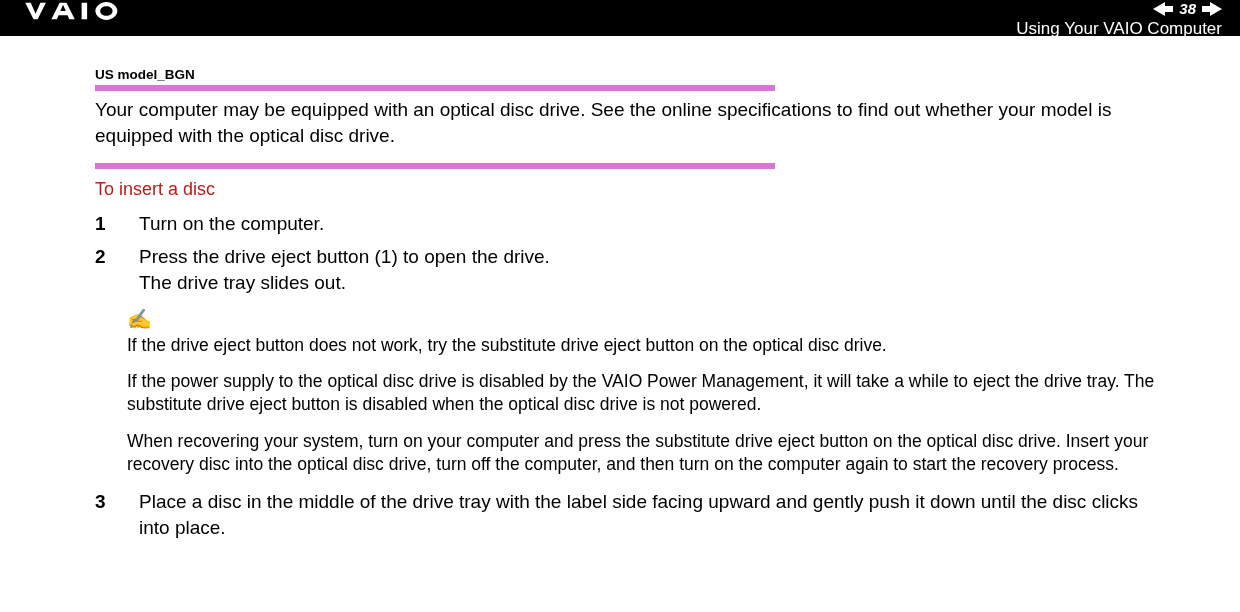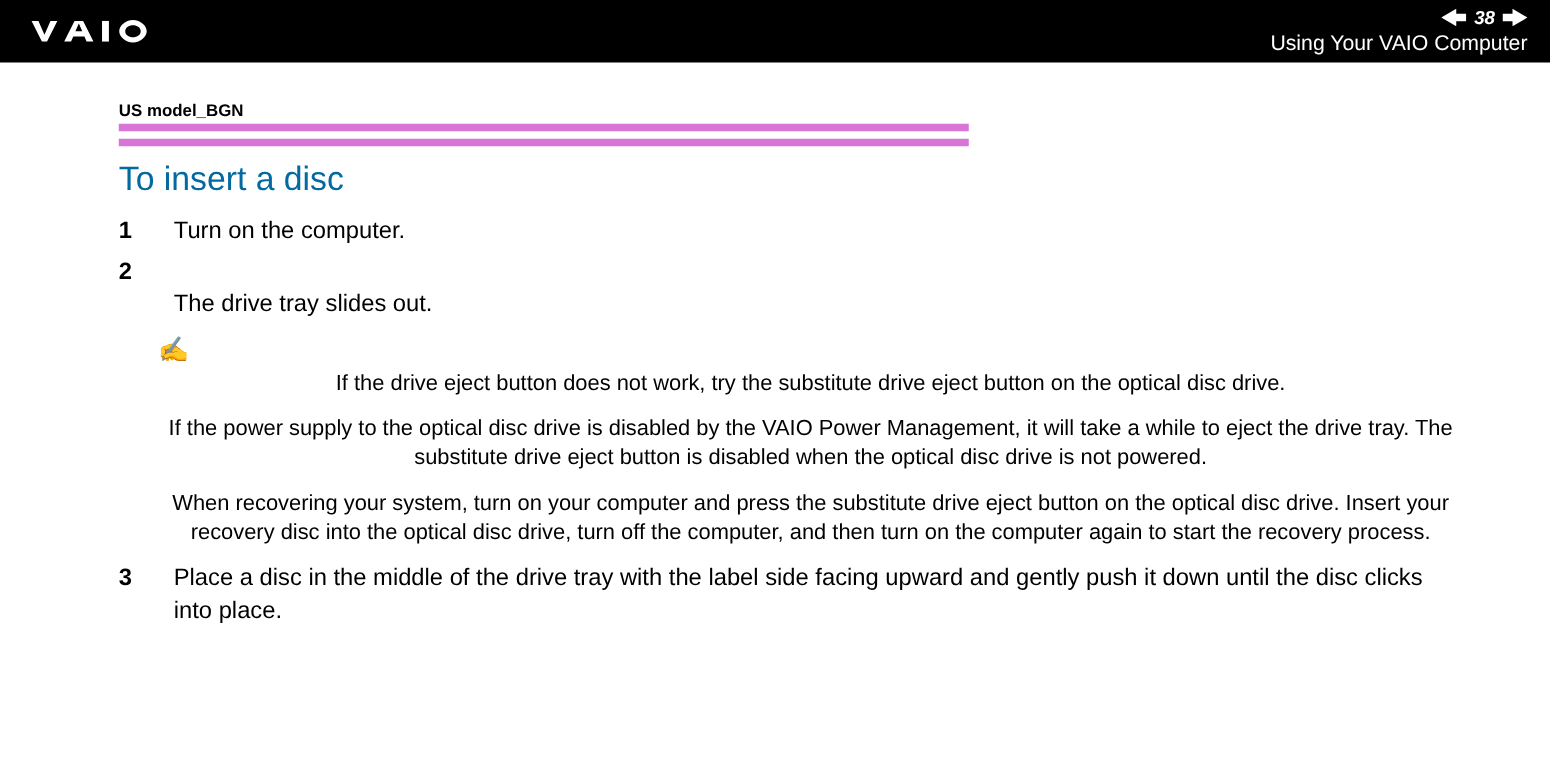--- a/index.html
+++ b/index.html
@@ -1,43 +1,42 @@
 <!DOCTYPE html>
 <html><head>
 <meta charset="utf-8">
 <style>
   * { box-sizing: border-box; margin: 0; padding: 0; }
   html, body { width: 1240px; font-family: Helvetica, Arial, sans-serif; background: #fff; color: #000; }
   .header {
     background: #000;
     color: #fff;
-    height: 50px;
+    height: 36px;
     display: flex;
-    align-items: center;
     justify-content: space-between;
     padding: 0 18px 0 24px;
   }
   .logo { height: 22px; }
   .header-right { display: flex; flex-direction: column; align-items: flex-end; }
   .nav-row { display: flex; align-items: center; gap: 2px; }
   .page-num { font-style: italic; font-weight: bold; font-size: 15px; margin: 0 4px; }
   .section-title { font-size: 17px; margin-top: 2px; }
   .content { padding: 30px 70px 20px 95px; font-size: 19px; line-height: 1.35; }
   .tag-label { font-size: 13.5px; font-weight: bold; font-family: Helvetica, Arial, sans-serif; }
   .magenta-bar { height: 6px; background: #d876d8; width: 680px; margin: 1px 0 6px 0; }
   .magenta-bar.above { margin: 6px 0 1px 0; }
   .intro-para { margin-bottom: 14px; }
-  .subheading { color: #0369a1; font-size: 27px; margin: 8px 0 10px 0; font-weight: normal; }
+  .subheading { color: #b91c1c; font-size: 18px; margin: 8px 0 10px 0; font-weight: normal; }
   ol.steps { list-style: none; padding: 0; margin: 0; }
   ol.steps > li { display: flex; margin-bottom: 8px; }
   ol.steps > li .num { font-weight: bold; width: 32px; flex-shrink: 0; }
   ol.steps > li .body { flex: 1; margin-left: 12px; }
   .note-block { margin: 10px 0 10px 32px; font-family: "Helvetica Narrow", Arial, sans-serif; font-stretch: condensed; font-size: 17.5px; line-height: 1.3; }
   .note-icon { font-size: 20px; color: #000; margin-bottom: 2px; }
-  .note-para { margin-bottom: 14px; text-align: center; }
+  .note-para { margin-bottom: 14px; }
   .bold-inline { font-weight: normal; }
 </style>
 </head>
 <body>
 
 <div class="header">
   <svg class="logo" viewBox="0 0 200 32" width="140" height="22" fill="#fff">
     <path d="M0 4 L12 28 L18 28 L30 4 L22 4 L15 20 L8 4 Z"></path>
     <path d="M50 4 L38 28 L46 28 L48.5 22 L61.5 22 L64 28 L72 28 L60 4 Z M51 16 L55 7 L59 16 Z"></path>
     <rect x="82" y="4" width="8" height="24"></rect>
@@ -55,34 +54,35 @@
     </div>
     <div class="section-title">Using Your VAIO Computer</div>
   </div>
 </div>
 
 <div class="content">
 
   <div class="tag-label">US model_BGN</div>
   <div class="magenta-bar"></div>
 
+  <p class="intro-para">Your computer may be equipped with an optical disc drive. See the online specifications to find out whether your model is equipped with the optical disc drive.</p>
 
   <div class="magenta-bar above"></div>
 
   <h3 class="subheading">To insert a disc</h3>
 
   <ol class="steps">
     <li>
       <span class="num">1</span>
       <span class="body">Turn on the computer.</span>
     </li>
     <li>
       <span class="num">2</span>
       <span class="body">
-        <br>
+        <span>Press the drive eject button (1) to open the drive.</span><br>
         <span>The drive tray slides out.</span>
       </span>
     </li>
   </ol>
 
   <div class="note-block">
     <div class="note-icon">✍</div>
     <p class="note-para">If the drive eject button does not work, try the substitute drive eject button on the optical disc drive.</p>
     <p class="note-para">
       <span>If the power supply to the optical disc drive is disabled by the </span><span class="bold-inline">VAIO Power Management</span><span>, it will take a while to eject the drive tray. The substitute drive eject button is disabled when the optical disc drive is not powered.</span>

